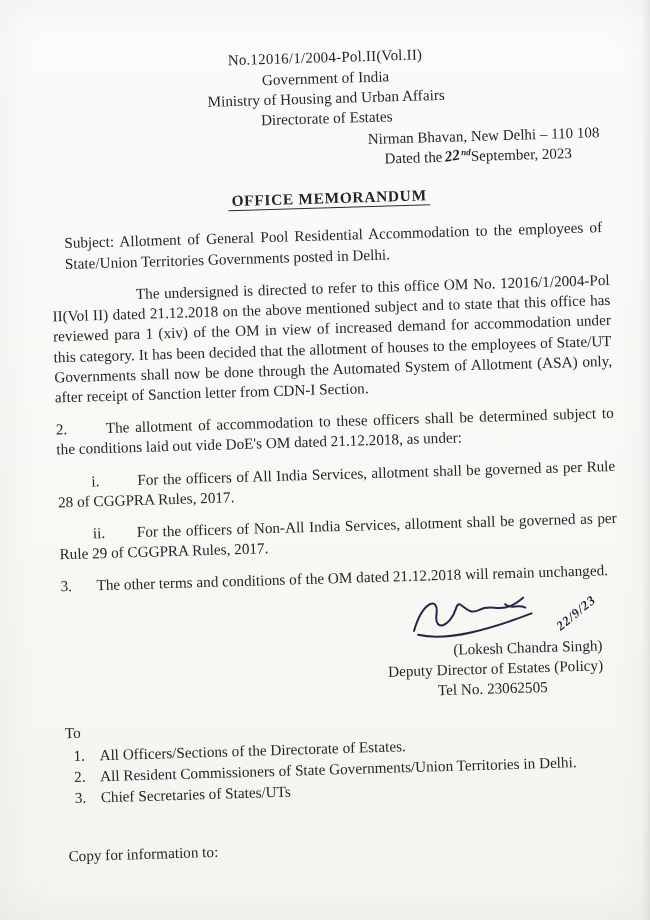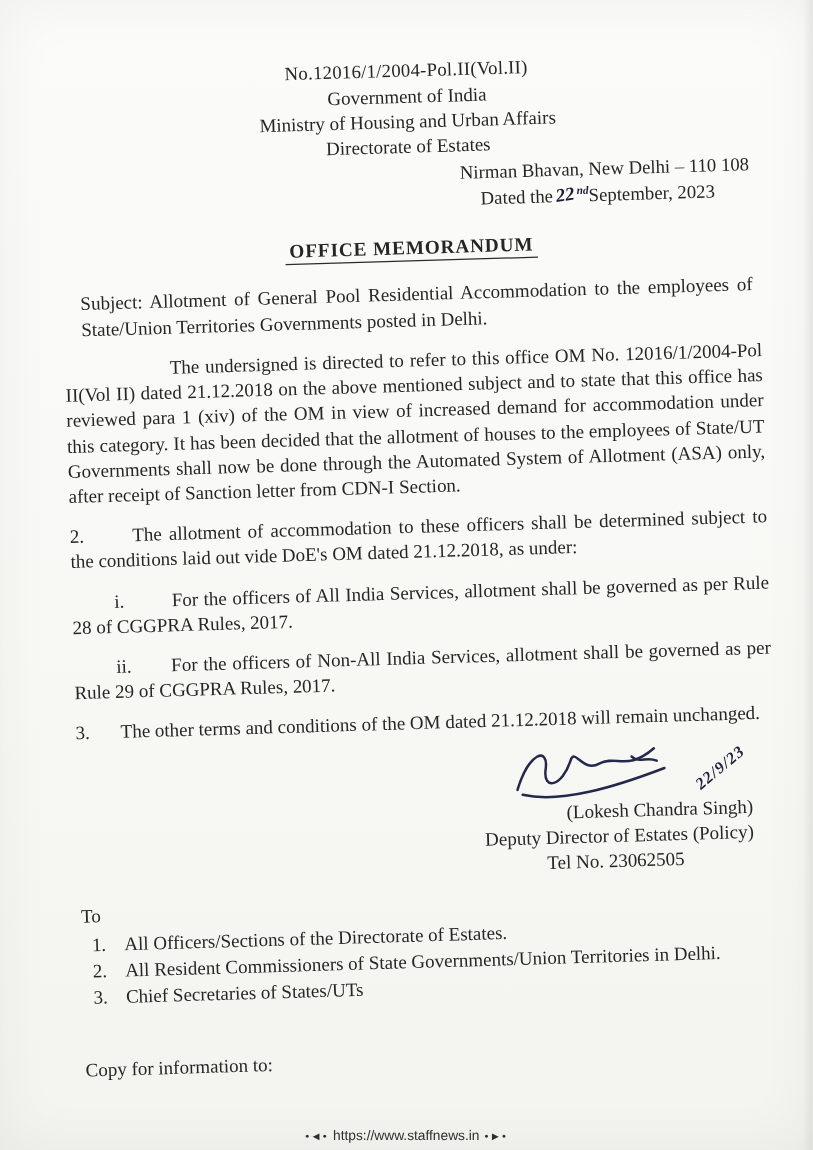--- a/index.html
+++ b/index.html
@@ -163,16 +163,13 @@
       </p>
       <p class="to-item">
         <span class="to-num">3.</span><span>Chief Secretaries of States/UTs</span>
       </p>
     </div>
 
     <div class="copy-line">Copy for information to:</div>
 
   </div>
 
-  <div class="footer">
-    <span class="mark">•◄•</span><span class="url">https://www.staffnews.in</span><span class="mark">•►•</span>
-  </div>
 </div>
 
 </body></html>

